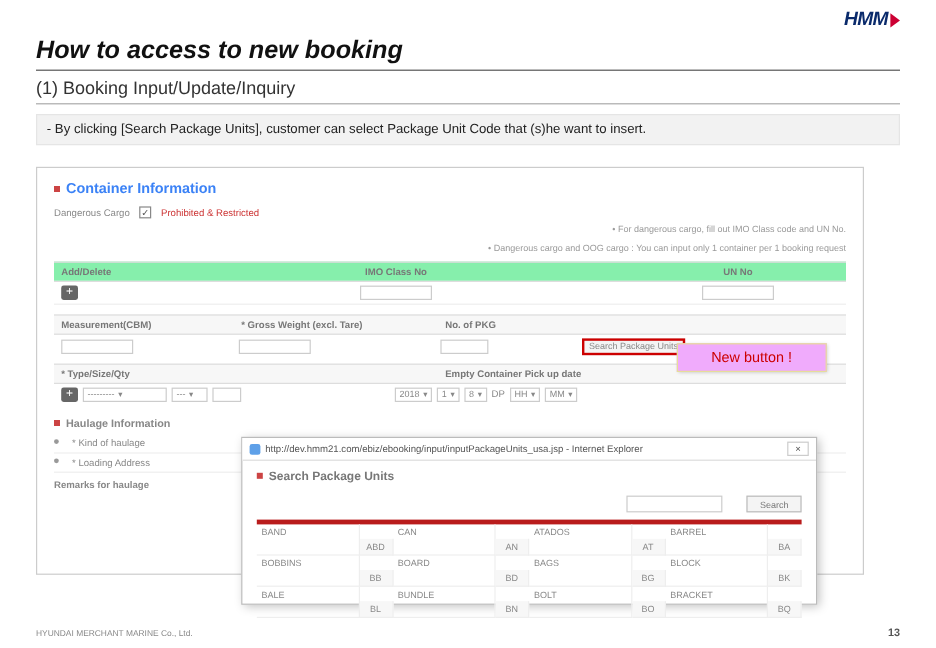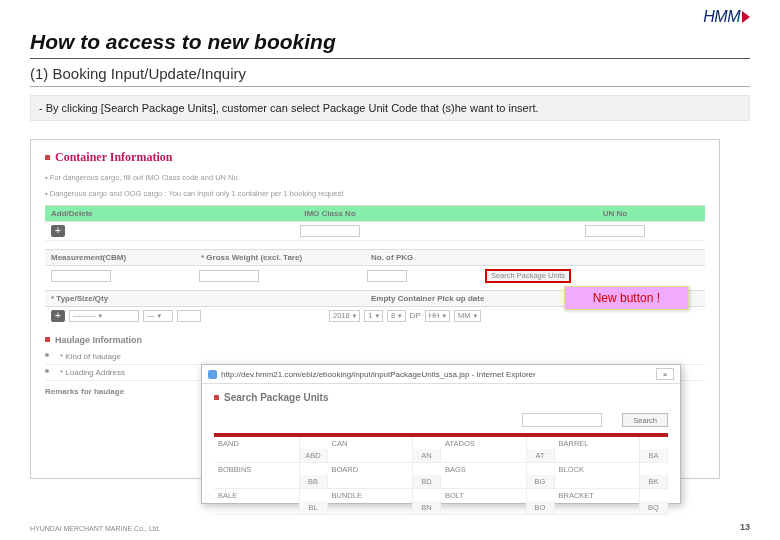--- a/index.html
+++ b/index.html
@@ -16,21 +16,21 @@
   .logo {
     position: absolute;
     top: 8px;
     right: 30px;
     display: flex;
     align-items: center;
     gap: 2px;
   }
   .logo-text {
     font-size: 16px;
-    font-weight: 400;
+    font-weight: 700;
     color: #0a2a6b;
     letter-spacing: -0.5px;
     font-style: italic;
   }
   .logo-arrow {
     width: 0; height: 0;
     border-left: 8px solid #cc0033;
     border-top: 6px solid transparent;
     border-bottom: 6px solid transparent;
   }
@@ -65,28 +65,27 @@
     width: 690px;
     height: 340px;
     background: #fff;
     position: relative;
     padding: 10px 14px 0 14px;
   }
   .sq { display:inline-block; width:5px; height:5px; background:#cc4444; margin-right:5px; position:relative; top:-1px; }
   .ci-head {
     font-size: 12px;
     font-weight: 700;
-    color: #be185d;
+    color: #3b82f6;
     margin-bottom: 8px;
-    font-family: Liberation Serif, serif;
   }
   .danger-row { display:flex; align-items:center; gap:8px; font-size:8px; color:#888; margin-bottom:4px; }
   .cbx { width:10px; height:10px; border:1px solid #888; display:inline-flex; align-items:center; justify-content:center; font-size:8px; color:#555; }
   .pr { color:#cc3333; font-size:8px; }
-  .hint { font-size:7.5px; color:#9a9a9a; line-height:1.3; margin-bottom:6px; }
+  .hint { font-size:7.5px; color:#9a9a9a; line-height:1.3; margin-bottom:6px;text-align:right; }
   .tbl { width:100%; border-collapse:collapse; table-layout:fixed; }
   .tbl th { border-top:1px solid #ddd; border-bottom:1px solid #ddd; background:#86efac; font-size:8px; color:#777; font-weight:700; padding:3px 6px; text-align:left; }
   .tbl td { border-bottom:1px solid #eee; padding:3px 6px; font-size:8px; color:#888; }
   .tbl th.center, .tbl td.center { text-align:center; }
   .plus { display:inline-flex; width:14px; height:12px; background:#666; color:#fff; align-items:center; justify-content:center; font-size:10px; border-radius:2px; }
   .inp { display:inline-block; border:1px solid #ccc; background:#fff; height:12px; vertical-align:middle; }
   .sel { display:inline-flex; border:1px solid #ccc; background:#fff; height:12px; align-items:center; font-size:7.5px; color:#888; padding:0 3px; }
   .sel::after { content:"▾"; margin-left:3px; color:#888; font-size:7px; }
   .callout {
     position:absolute;
@@ -155,20 +154,25 @@
 <div class="slide">
   <div class="title">How to access to new booking</div>
   <hr class="hr1">
   <div class="subtitle">(1) Booking Input/Update/Inquiry</div>
   <hr class="hr2">
   <div class="note-bar">- By clicking [Search Package Units], customer can select Package Unit Code that (s)he want to insert.</div>
 
   <div class="screenshot">
     <div class="ci-head"><span class="sq"></span><span>Container Information</span></div>
 
+    <div class="danger-row">
+      <span>Dangerous Cargo</span>
+      <span class="cbx">✓</span>
+      <span class="pr">Prohibited &amp; Restricted</span>
+    </div>
     <div class="hint">• For dangerous cargo, fill out IMO Class code and UN No.</div>
     <div class="hint">• Dangerous cargo and OOG cargo :  You can input only 1 container per 1 booking request</div>
 
     <table class="tbl">
       <tbody>
           <tr>
         <th style="width:90px">Add/Delete</th>
         <th class="center">IMO Class No</th>
         <th class="center" style="width:180px">UN No</th>
       </tr>

